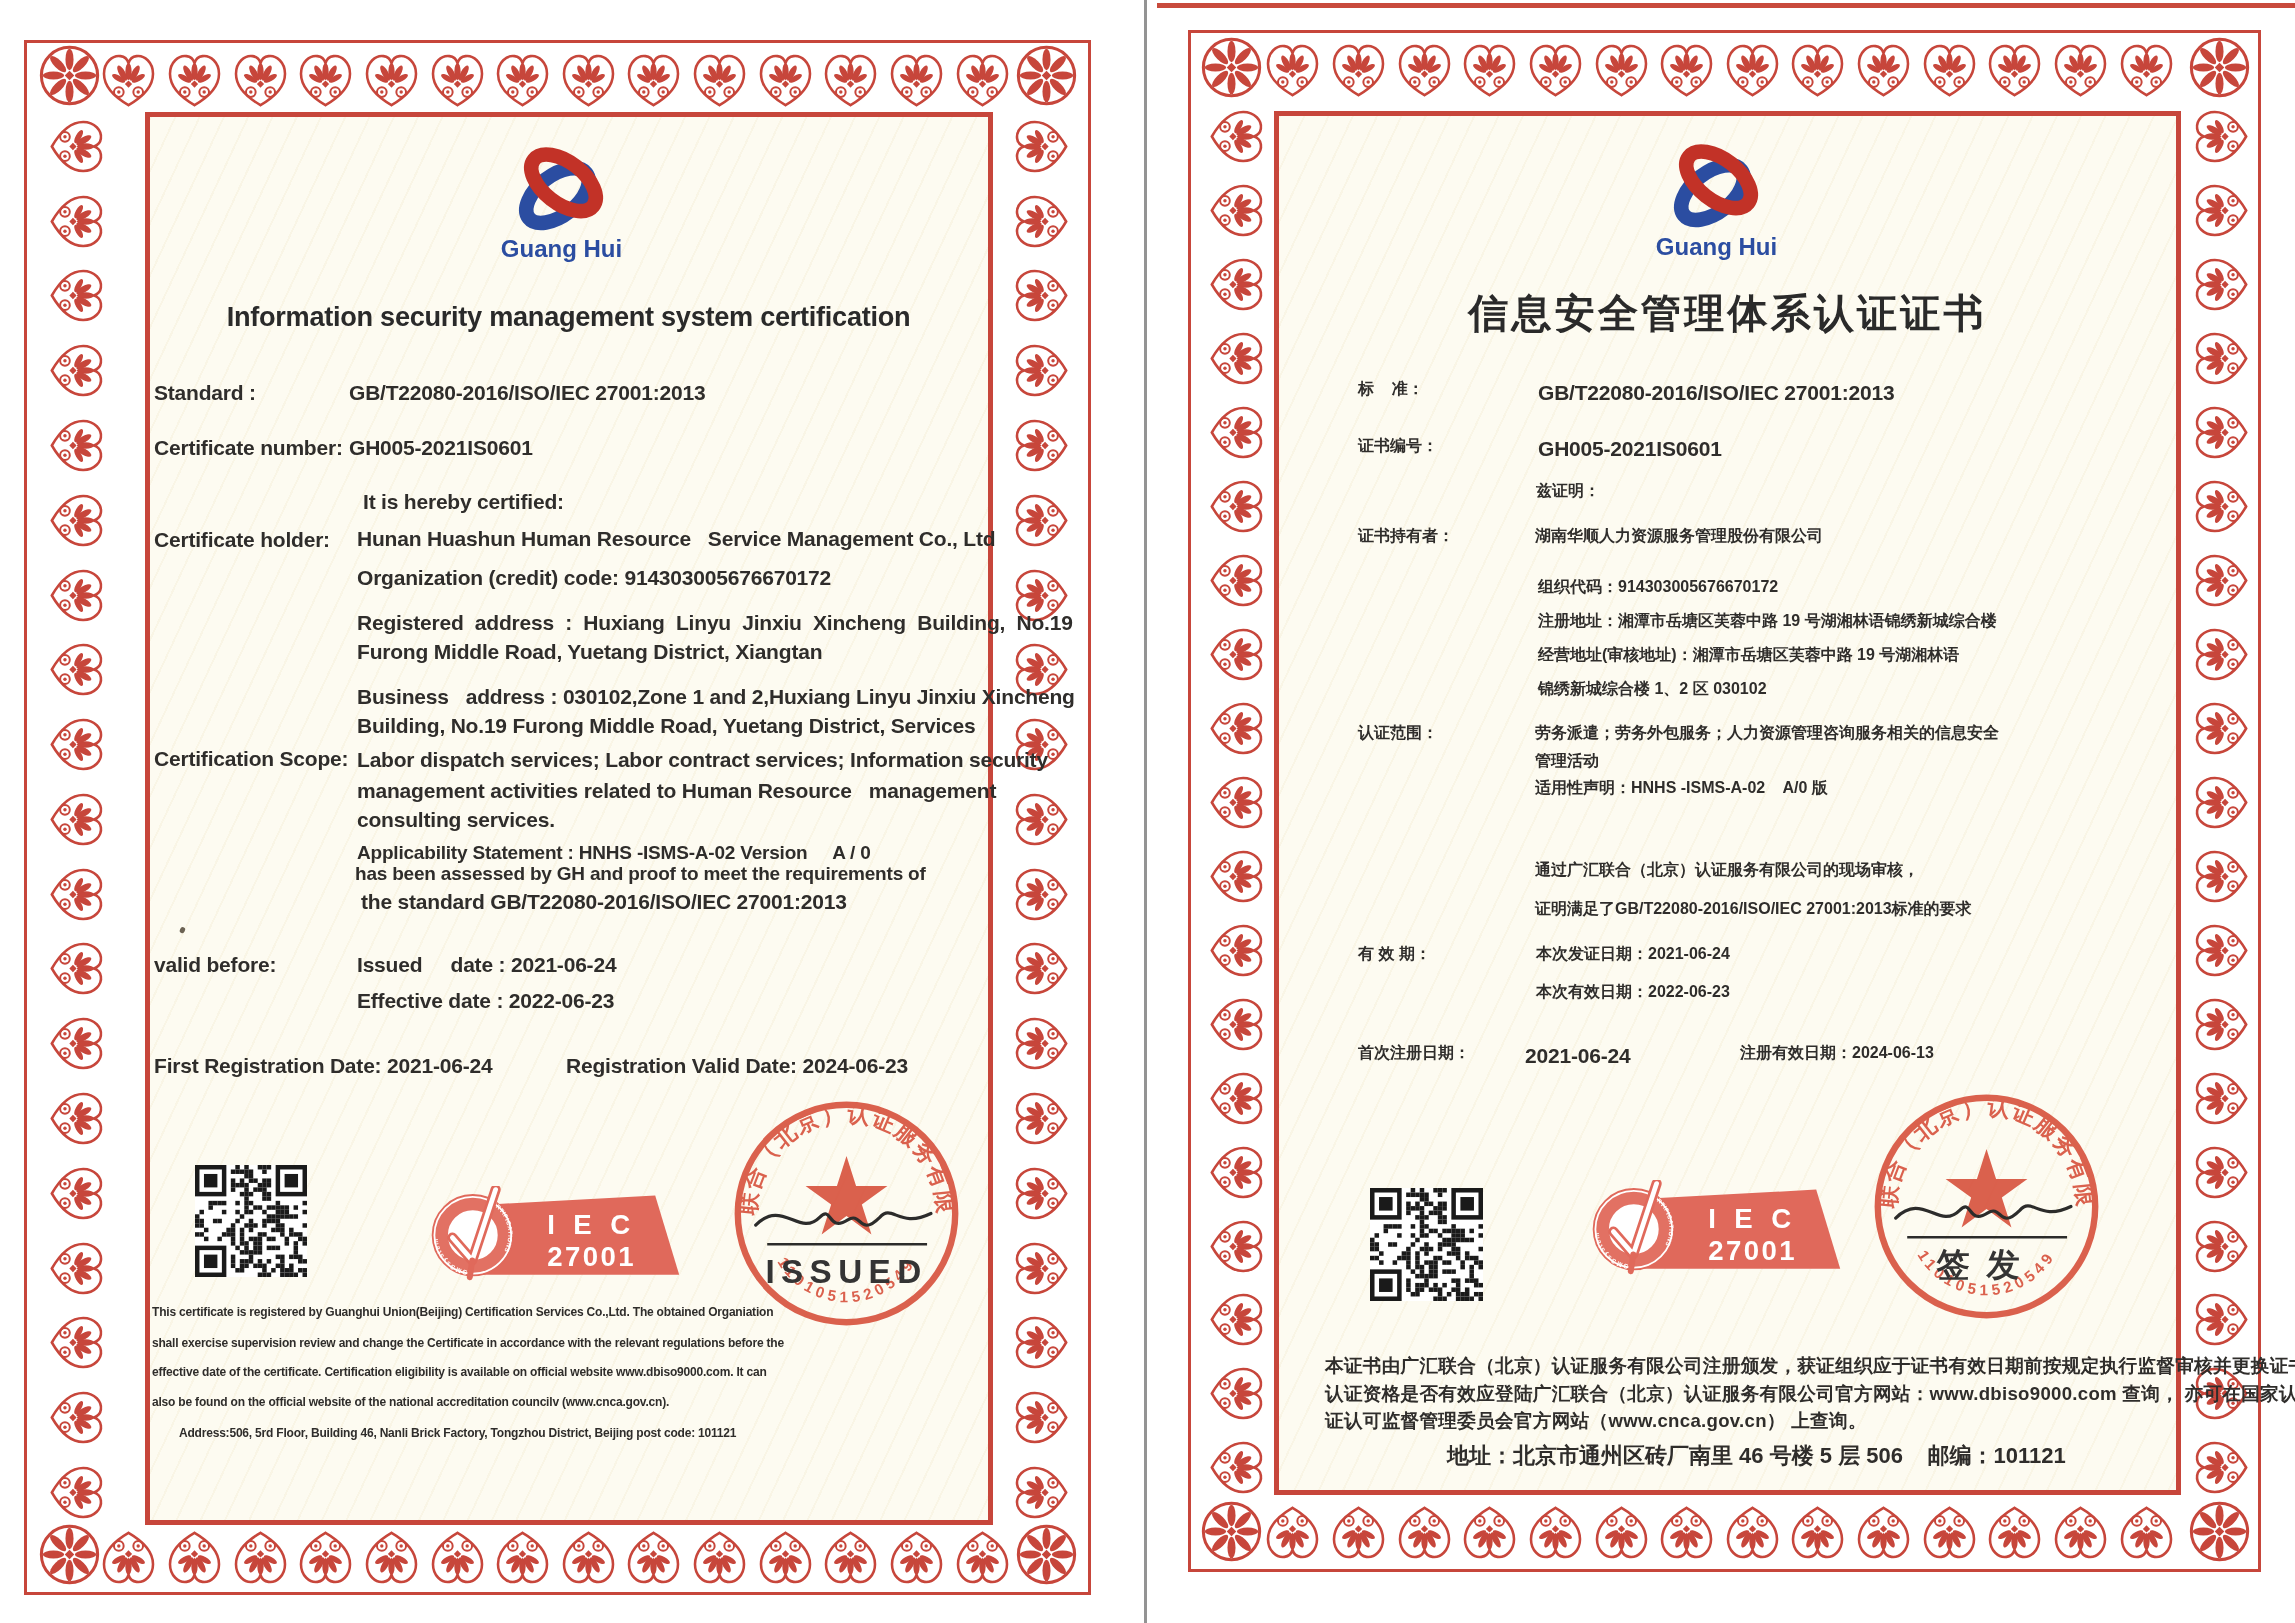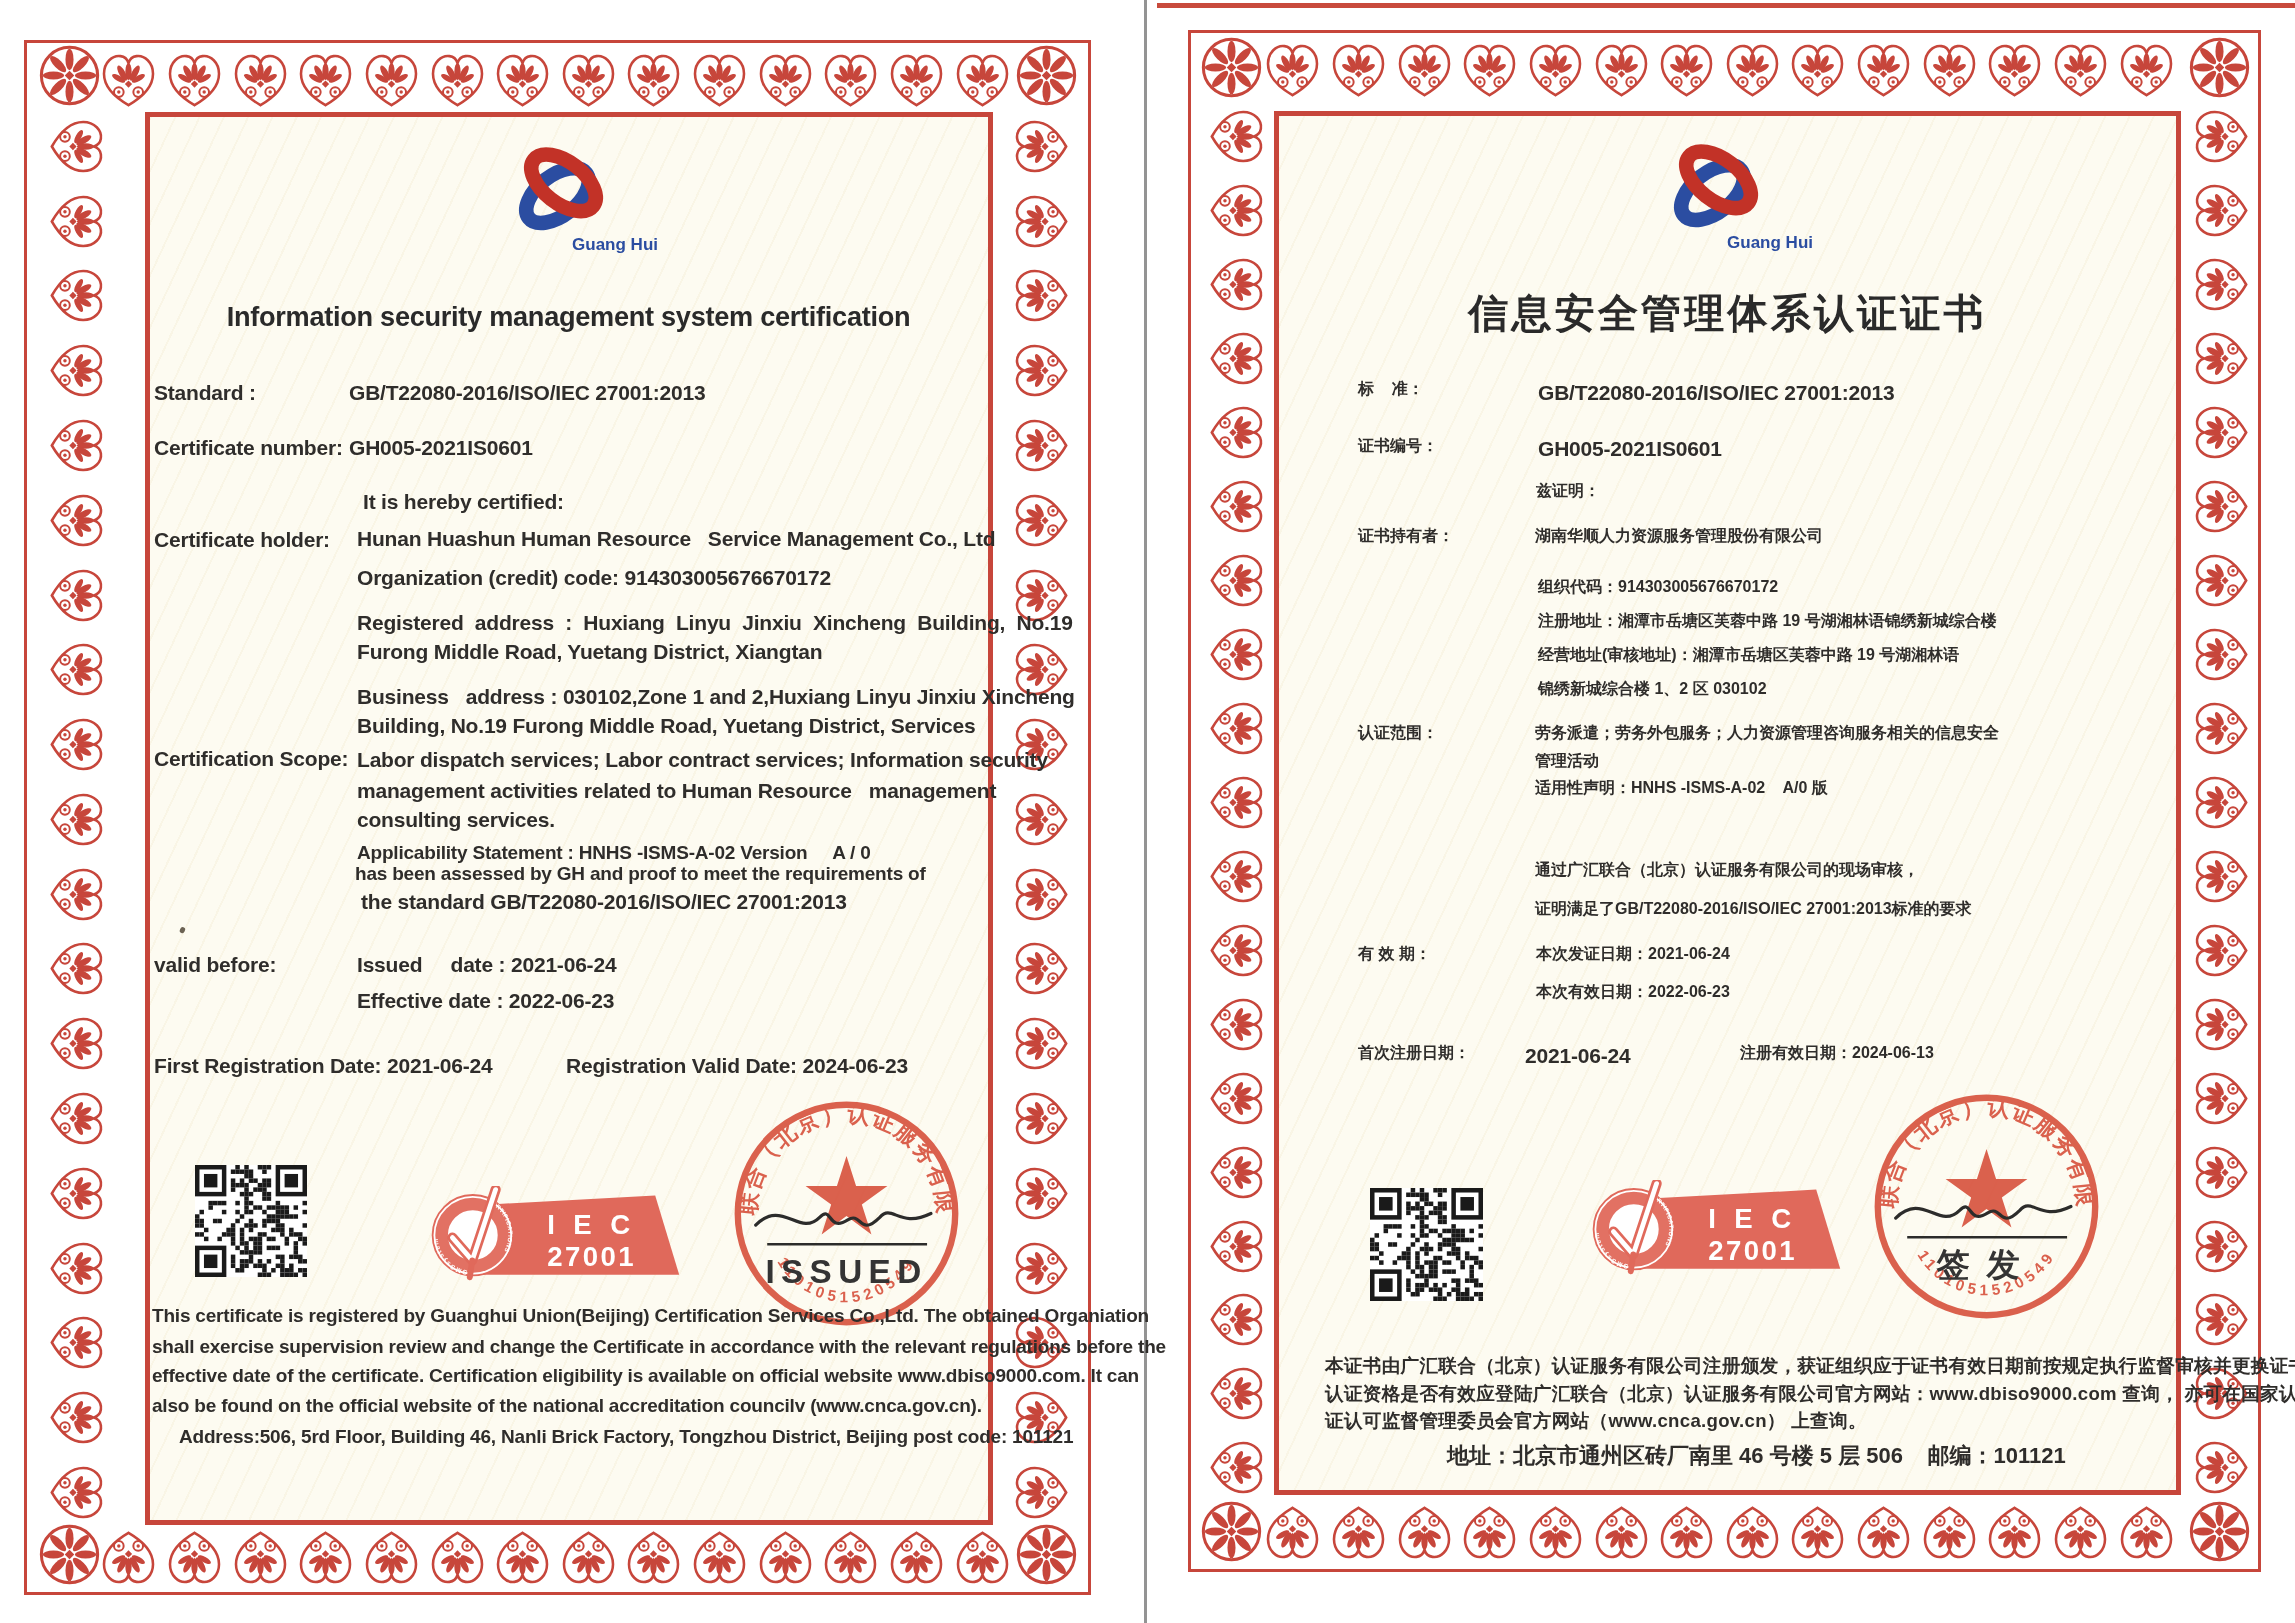--- a/index.html
+++ b/index.html
@@ -11,22 +11,22 @@
   .orn{position:absolute;display:flex;justify-content:space-around;align-items:center;color:#c7463b;}
   .orn.h{flex-direction:row;}
   .orn.v{flex-direction:column;}
   .orn svg{display:block;}
   .corner{position:absolute;color:#c7463b;}
   .row{position:absolute;white-space:pre;font-weight:bold;color:#2f2d2b;letter-spacing:-0.2px;}
   .en{font-size:21px;}
   .cn{font-size:16px;letter-spacing:0;}
   .title-en{font-size:28px;text-align:center;color:#2a2a2a;letter-spacing:-0.3px;transform:scaleX(.97);transform-origin:center;}
   .title-cn{font-size:40px;text-align:center;color:#2a2a2a;letter-spacing:3.2px;}
-  .logo-text{font-size:17px;font-weight:bold;color:#2b4da1;text-align:right;letter-spacing:0;}
-  .small-en{font-size:19px;}
+  .logo-text{font-size:24px;font-weight:bold;color:#2b4da1;text-align:center;letter-spacing:0;}
+  .small-en{font-size:12px;}
   .small-cn{font-size:18.6px;letter-spacing:0.3px;}
   .appl{font-size:19px;}
   .seam{position:absolute;background:#6f6f6f;opacity:.75;}
   .speck{position:absolute;width:4.5px;height:5.8px;border-radius:50%;background:#6b6253;transform:rotate(25deg);}
   .topstrip{position:absolute;background:#c84a3c;}
 </style>
 </head>
 <body>
 
 <svg width="0" height="0" style="position:absolute" aria-hidden="true">

